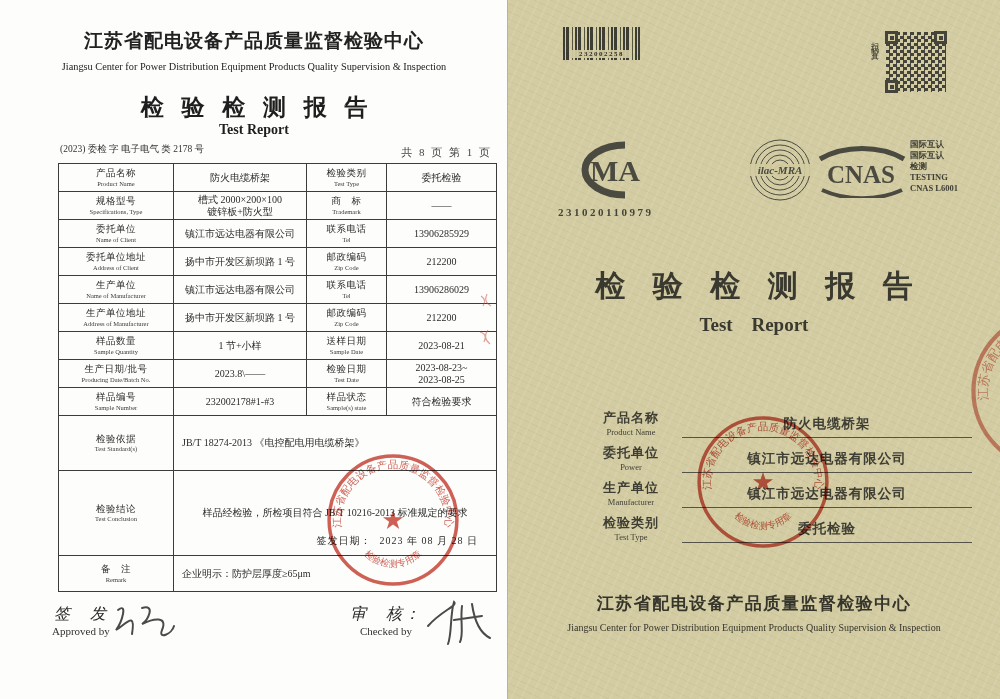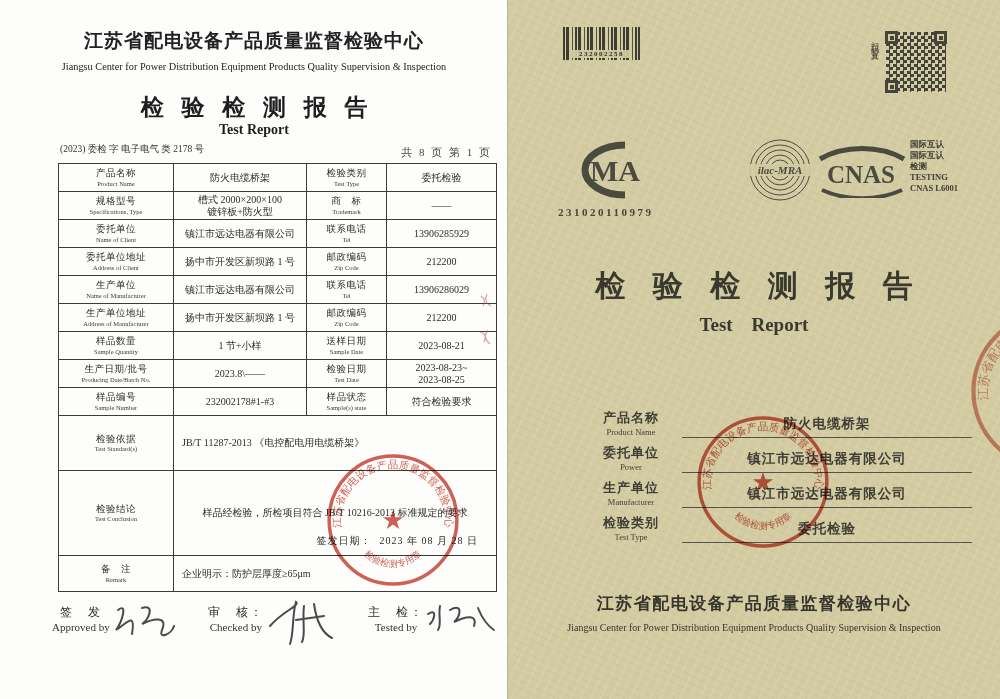--- a/index.html
+++ b/index.html
@@ -26,21 +26,21 @@
   tr.rcon{ height:85px; }
   tr.rrem{ height:36px; }
   td.tl { text-align:left; padding-left:8px; }
   .concl-cell { position:relative; text-align:left; padding:8px 6px 4px 8px; vertical-align:top;margin-top:8px; }
   .concl-date { position:absolute; right:18px; bottom:8px; font-size:10px; letter-spacing:1px; }
   .concl-date span { margin-left:8px; }
 
   .sig-row { position:absolute; top:600px; left:52px; width:444px; display:flex; justify-content:space-between; }
   .sig { display:flex; align-items:flex-start; }
   .sig-label { text-align:center; margin-top:4px; }
-  .sig-label .cn { font-size:12px; letter-spacing:2px; }
+  .sig-label .cn { font-size:16px; letter-spacing:2px;font-style:italic; }
   .sig-label .en { font-size:11px; color:#333; }
   .scribble { margin-left:2px; color:#4a4a4a; }
 
   
   .stamp { position:absolute; color:#c43a2c; opacity:.8; mix-blend-mode:multiply; }
   .stamp text { fill:currentColor; font-family:"Liberation Serif", serif; }
   .stamp-left  { left:323px; top:450px; width:140px; height:140px; }
   .stamp-right { left:185px; top:412px; width:140px; height:140px; }
   .stamp-edge  { right:-136px; top:306px; width:170px; height:170px; opacity:.55; }
   .lp-edge-marks { position:absolute; left:477px; top:292px; opacity:.55; }
@@ -218,21 +218,21 @@
               <div class="cn">样品状态</div>
               <div class="en">Sample(s) state</div>
             </td>
         <td>符合检验要求</td>
       </tr>
       <tr class="rstd">
         <td>
               <div class="cn">检验依据</div>
               <div class="en">Test Standard(s)</div>
             </td>
-        <td colspan="3" class="tl">JB/T 11287-2013 《电控配电用电缆桥架》</td>
+        <td colspan="3" class="tl">JB/T 18274-2013 《电控配电用电缆桥架》</td>
       </tr>
       <tr class="rcon">
         <td>
               <div class="cn">检验结论</div>
               <div class="en">Test Conclusion</div>
             </td>
         <td colspan="3" class="concl-cell">
           <div>样品经检验，所检项目符合 JB/T 10216-2013 标准规定的要求</div>
           <div class="concl-date"><span>签发日期：</span><span>2023 年 08 月 28 日</span></div>
         </td>
@@ -280,32 +280,20 @@
       </div>
       <div class="sig">
         <div class="sig-label">
             <div class="cn">审　核：</div>
             <div class="en">Checked by</div>
           </div>
         <svg class="scribble" width="72" height="46" viewBox="0 0 72 46">
           <g stroke="currentColor" stroke-width="2" fill="none" stroke-linecap="round">
             <path d="M4,26 C18,10 34,6 30,2 C26,14 28,34 24,44"></path>
             <path d="M38,6 C36,22 40,34 36,42 M30,20 L58,16 M48,4 C50,18 54,32 66,38"></path>
-          </g>
-        </svg>
-      </div>
-      <div class="sig">
-        <div class="sig-label">
-            <div class="cn">主　检：</div>
-            <div class="en">Tested by</div>
-          </div>
-        <svg class="scribble" width="70" height="42" viewBox="0 0 70 42">
-          <g stroke="currentColor" stroke-width="2" fill="none" stroke-linecap="round">
-            <path d="M2,14 C12,8 8,20 4,24 M14,6 C12,16 16,24 12,30"></path>
-            <path d="M24,10 C38,2 34,18 28,22 C40,16 52,14 48,26 M52,8 C56,18 62,26 68,30"></path>
           </g>
         </svg>
       </div>
     </div>
   </section>
 
   <div class="page-divider"></div>
 
   <section class="page-right">
 

